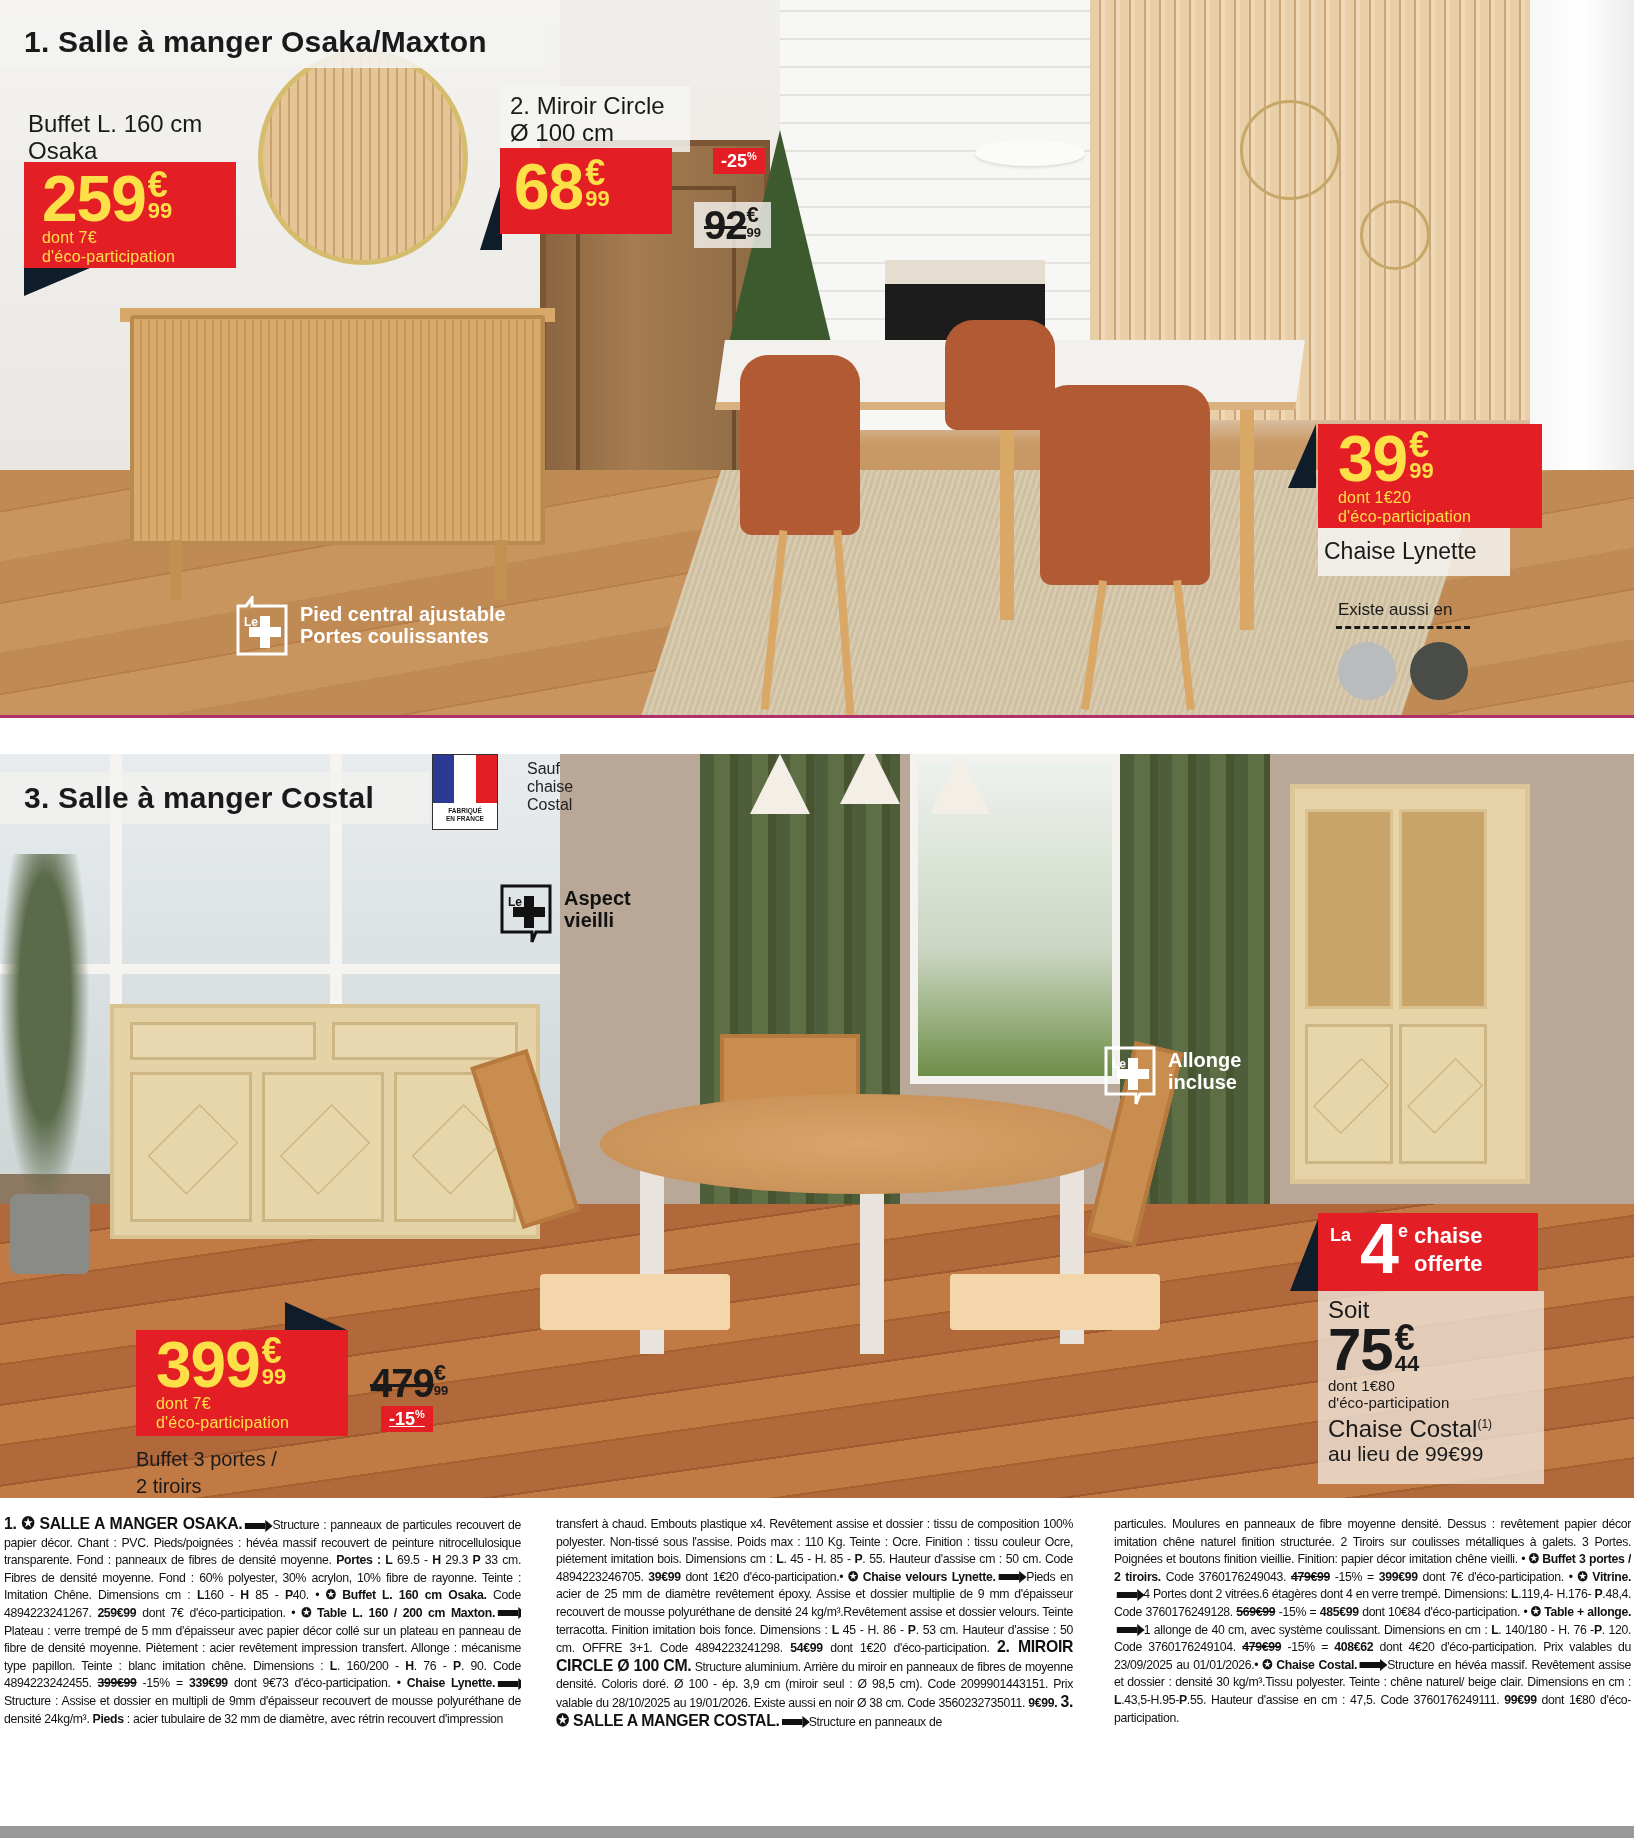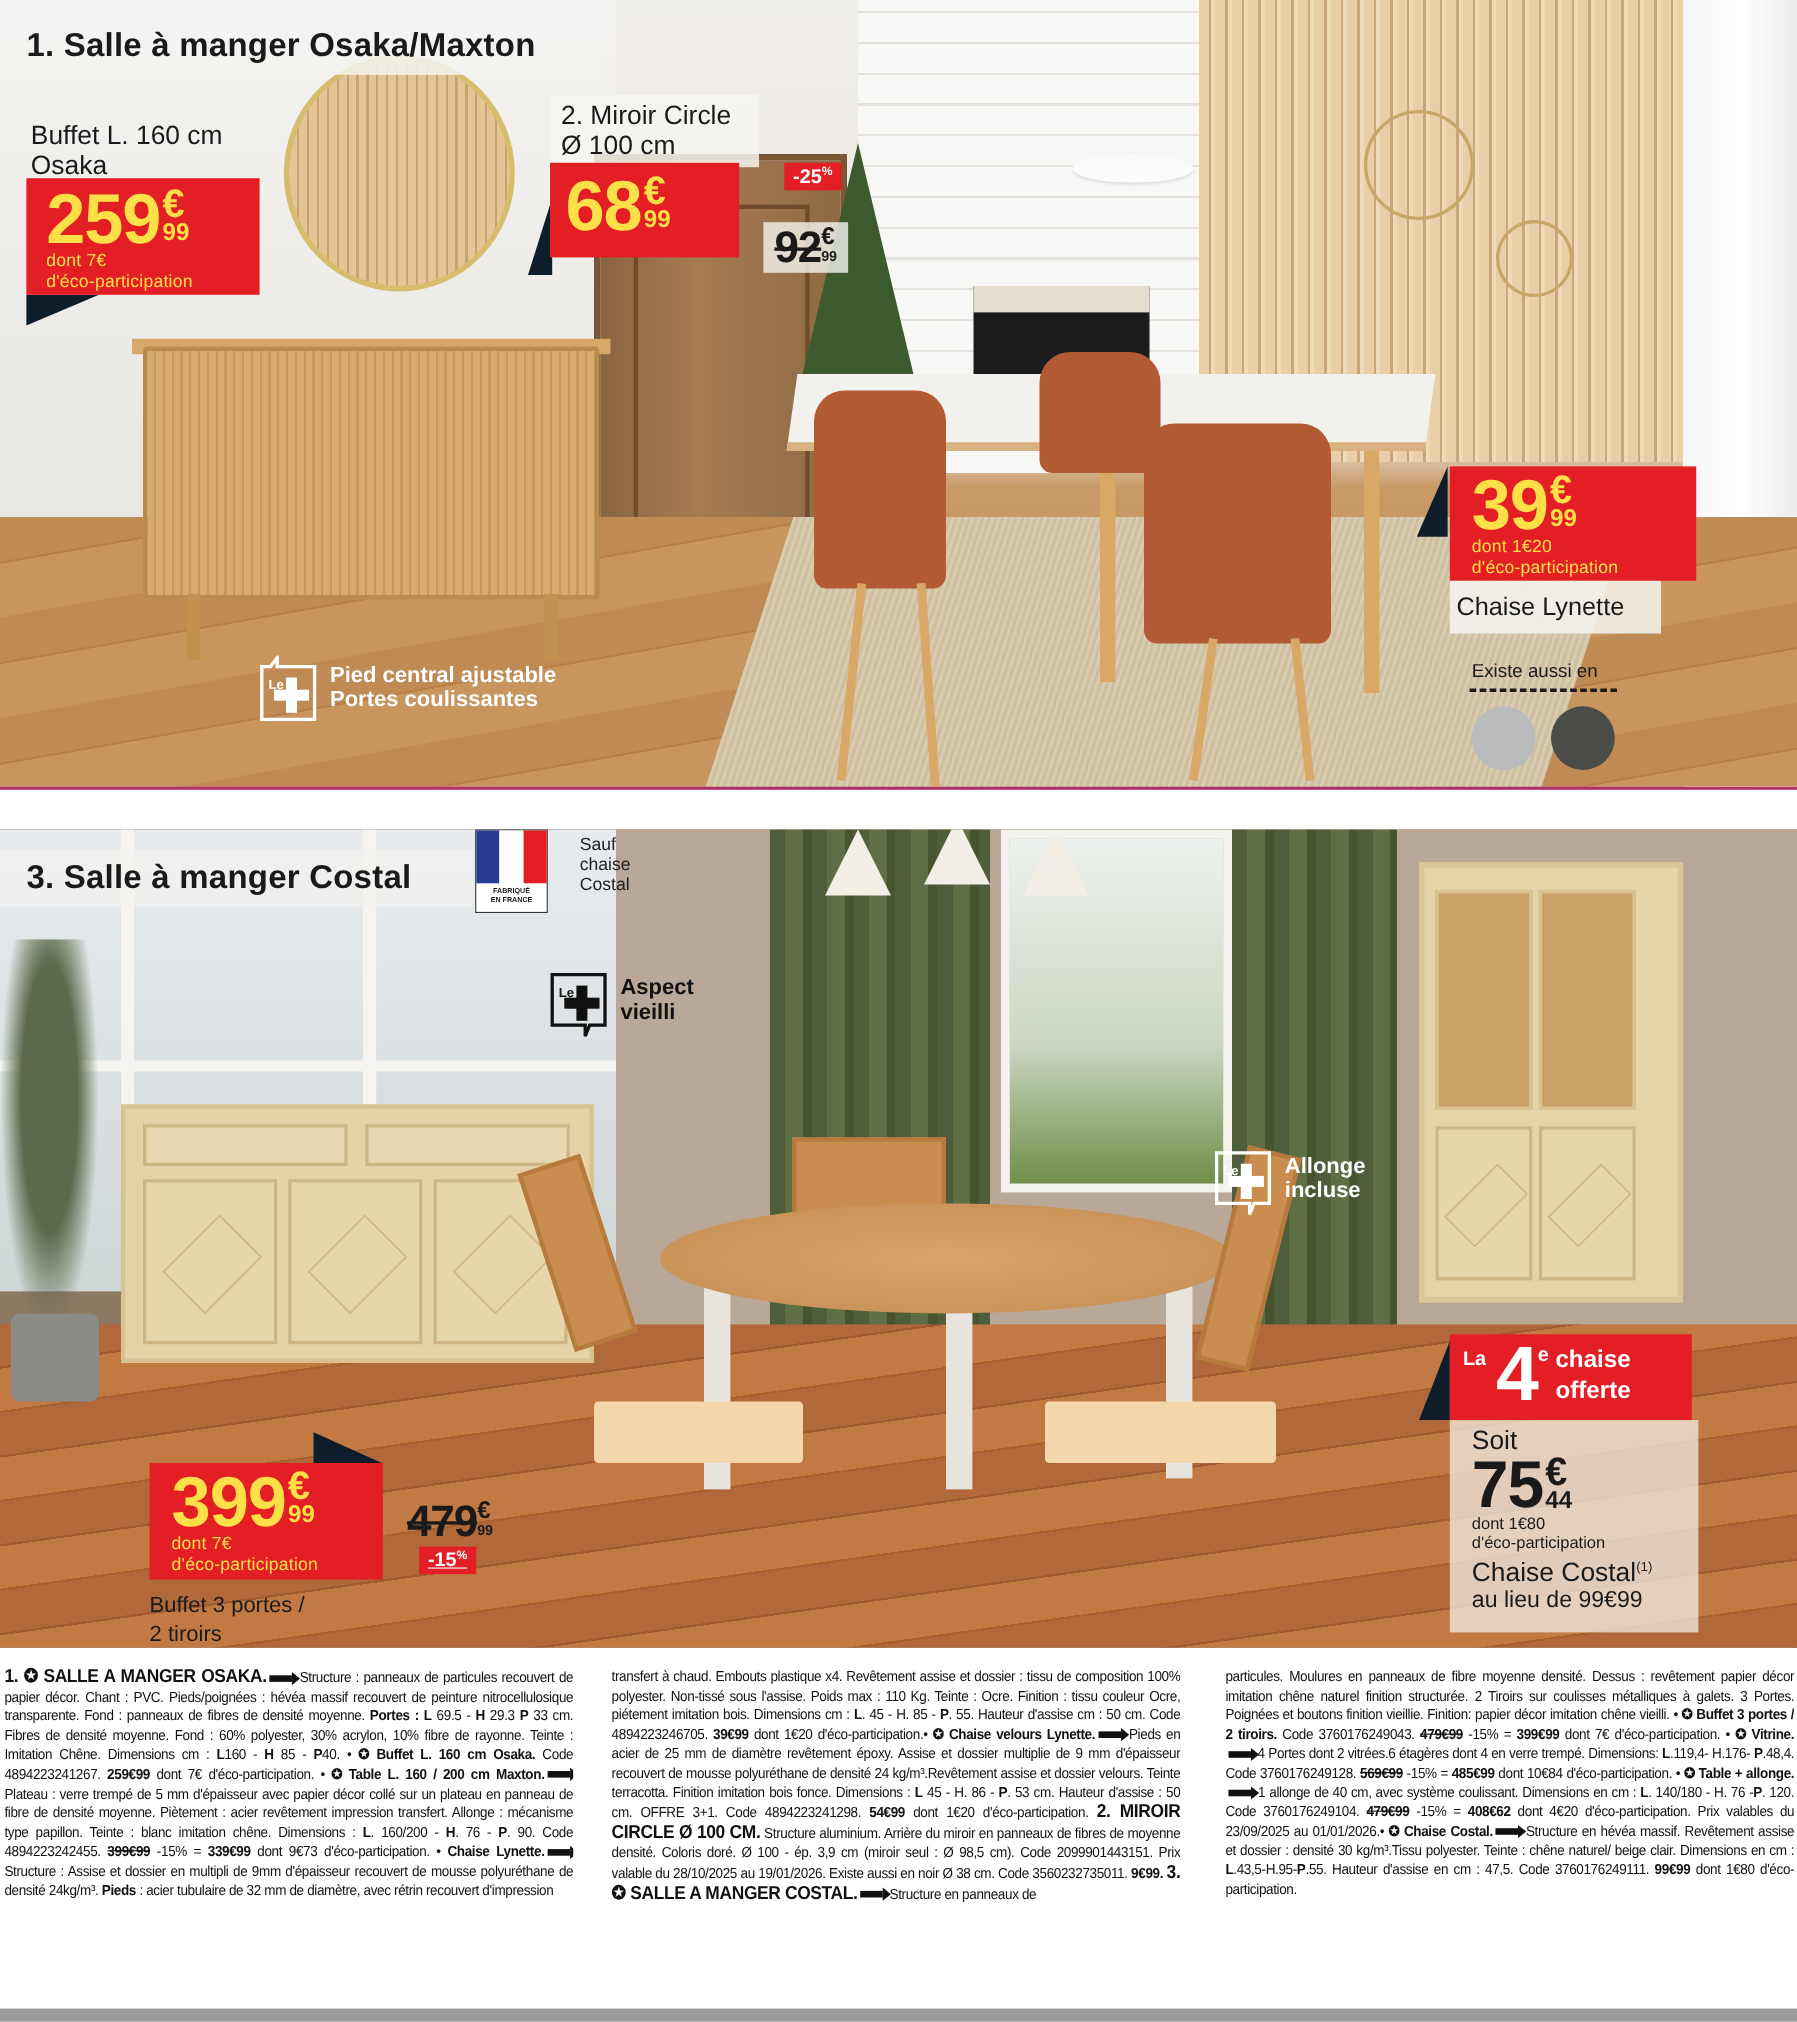--- a/index.html
+++ b/index.html
@@ -99,21 +99,21 @@
   .flag-stripes span { flex:1; }
   .flag-caption { font-size: 6.5px; text-align:center; line-height: 8px; margin-top: 4px; font-weight: 700; }
   .sauf { position:absolute; left:527px; top:760px; font-size: 16px; line-height: 18px; color:#222; }
 
   .offer-box { position:absolute; left: 1318px; top: 1213px; width: 220px; height: 78px; background:#e31e24; color:#fff; }
   .offer-la { position:absolute; left: 12px; top: 12px; font-weight:700; font-size: 18px; }
   .offer-4 { position:absolute; left: 42px; top: 0px; font-weight:900; font-size: 70px; line-height: 72px; }
   .offer-e { position:absolute; left: 80px; top: 8px; font-weight:700; font-size: 18px; }
   .offer-l1 { position:absolute; left: 96px; top: 10px; font-weight:700; font-size: 22px; }
   .offer-l2 { position:absolute; left: 96px; top: 38px; font-weight:700; font-size: 22px; }
-  .soit-box { position:absolute; left: 1318px; top: 1291px; width: 226px; height: 193px; background: rgba(240,232,222,0.78); padding: 6px 20px; color:#1a1a1a; }
+  .soit-box { position:absolute; left: 1318px; top: 1291px; width: 226px; height: 193px; background: rgba(240,232,222,0.78); padding: 6px 10px; color:#1a1a1a; }
   .soit-label { font-size: 24px; line-height: 26px; }
   .soit-price .price-main { font-size: 60px; line-height: 54px; }
   .soit-eco { font-size: 15px; line-height: 17px; }
   .soit-name { font-size: 24px; line-height: 26px; }
   .soit-name sup { font-size: 12px; }
   .soit-was { font-size: 21px; line-height: 24px; }
 
   
   .legal { position:absolute; top: 1515px; height: 310px; font-family: "Liberation Sans", sans-serif; font-size: 13.2px; line-height: 17.6px; color:#111; text-align: justify; letter-spacing: -0.35px; transform: scaleX(0.93); transform-origin: left top; overflow:hidden; }
   .legal b { font-weight:700; }

